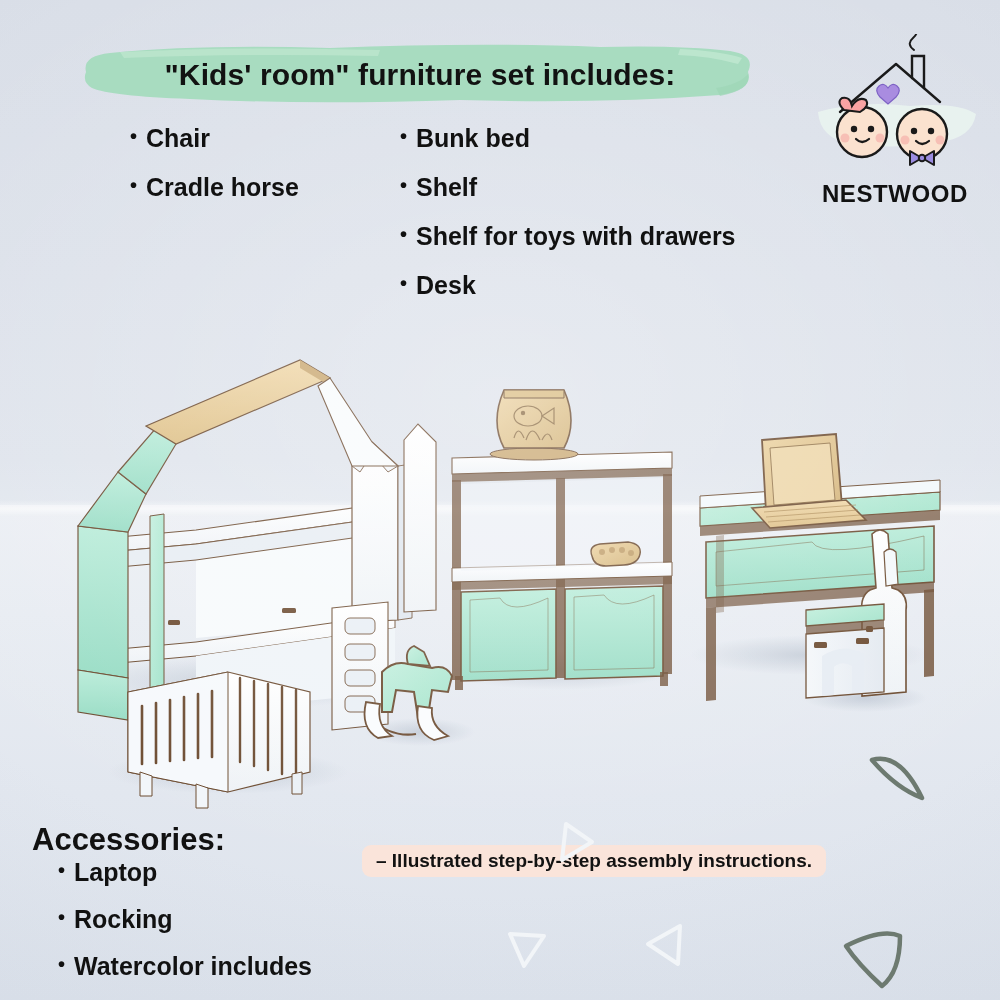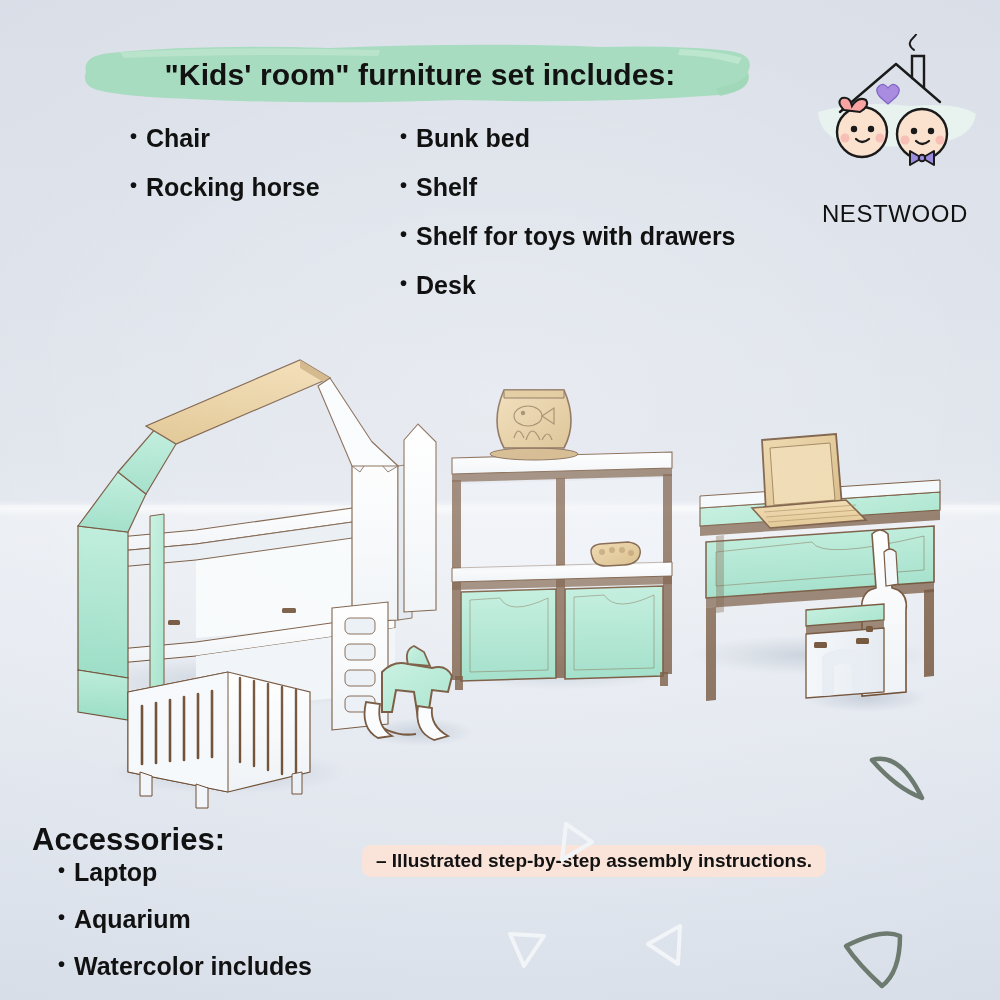--- a/index.html
+++ b/index.html
@@ -31,22 +31,22 @@
   .list{position:absolute;}
   .li{display:flex;align-items:flex-start;gap:9px;
       font-size:25px;font-weight:700;color:#111;line-height:1.0;margin-bottom:24px;white-space:nowrap;}
   .li .dot{font-size:20px;line-height:1.05;color:#111;}
   #list-left{left:130px;top:126px;}
   #list-right{left:400px;top:126px;}
 
   
   .logo{position:absolute;left:800px;top:34px;width:190px;height:180px;}
   .logo svg{display:block;}
-  .logo-name{position:absolute;left:0;top:166px;width:190px;text-align:center;
-    font-size:24px;font-weight:400;color:#111;letter-spacing:.6px;}
+  .logo-name{position:absolute;left:0;top:146px;width:190px;text-align:center;
+    font-size:24px;font-weight:700;color:#111;letter-spacing:.6px;}
 
   
   #acc-title{position:absolute;left:32px;top:822px;font-size:31px;font-weight:700;color:#111;}
   #list-acc{left:58px;top:860px;}
   #list-acc .li{font-size:25px;margin-bottom:22px;}
 
   
   .badge{position:absolute;background:#fae4da;border-radius:9px;
     font-size:19px;font-weight:700;color:#121212;display:flex;align-items:center;
     justify-content:center;white-space:nowrap;}
@@ -293,21 +293,21 @@
     <div class="headline">"Kids' room" furniture set includes:</div>
   </div>
 
   <div class="list" id="list-left">
     <div class="li">
       <span class="dot">•</span>
       <span>Chair</span>
     </div>
     <div class="li">
       <span class="dot">•</span>
-      <span>Rocking horse</span>
+      <span>Cradle horse</span>
     </div>
   </div>
 
   <div class="list" id="list-right">
     <div class="li">
       <span class="dot">•</span>
       <span>Bunk bed</span>
     </div>
     <div class="li">
       <span class="dot">•</span>
@@ -364,21 +364,21 @@
   </div>
 
   <div id="acc-title">Accessories:</div>
   <div class="list" id="list-acc">
     <div class="li">
       <span class="dot">•</span>
       <span>Laptop</span>
     </div>
     <div class="li">
       <span class="dot">•</span>
-      <span>Aquarium</span>
+      <span>Rocking</span>
     </div>
     <div class="li">
       <span class="dot">•</span>
       <span>Watercolor includes</span>
     </div>
   </div>
 
   <div class="badge" id="badge-1">– Illustrated step-by-step assembly instructions.</div>
 
   <svg class="tri" style="left:862px;top:748px;" width="70" height="70" viewBox="0 0 70 70" xmlns="http://www.w3.org/2000/svg">

